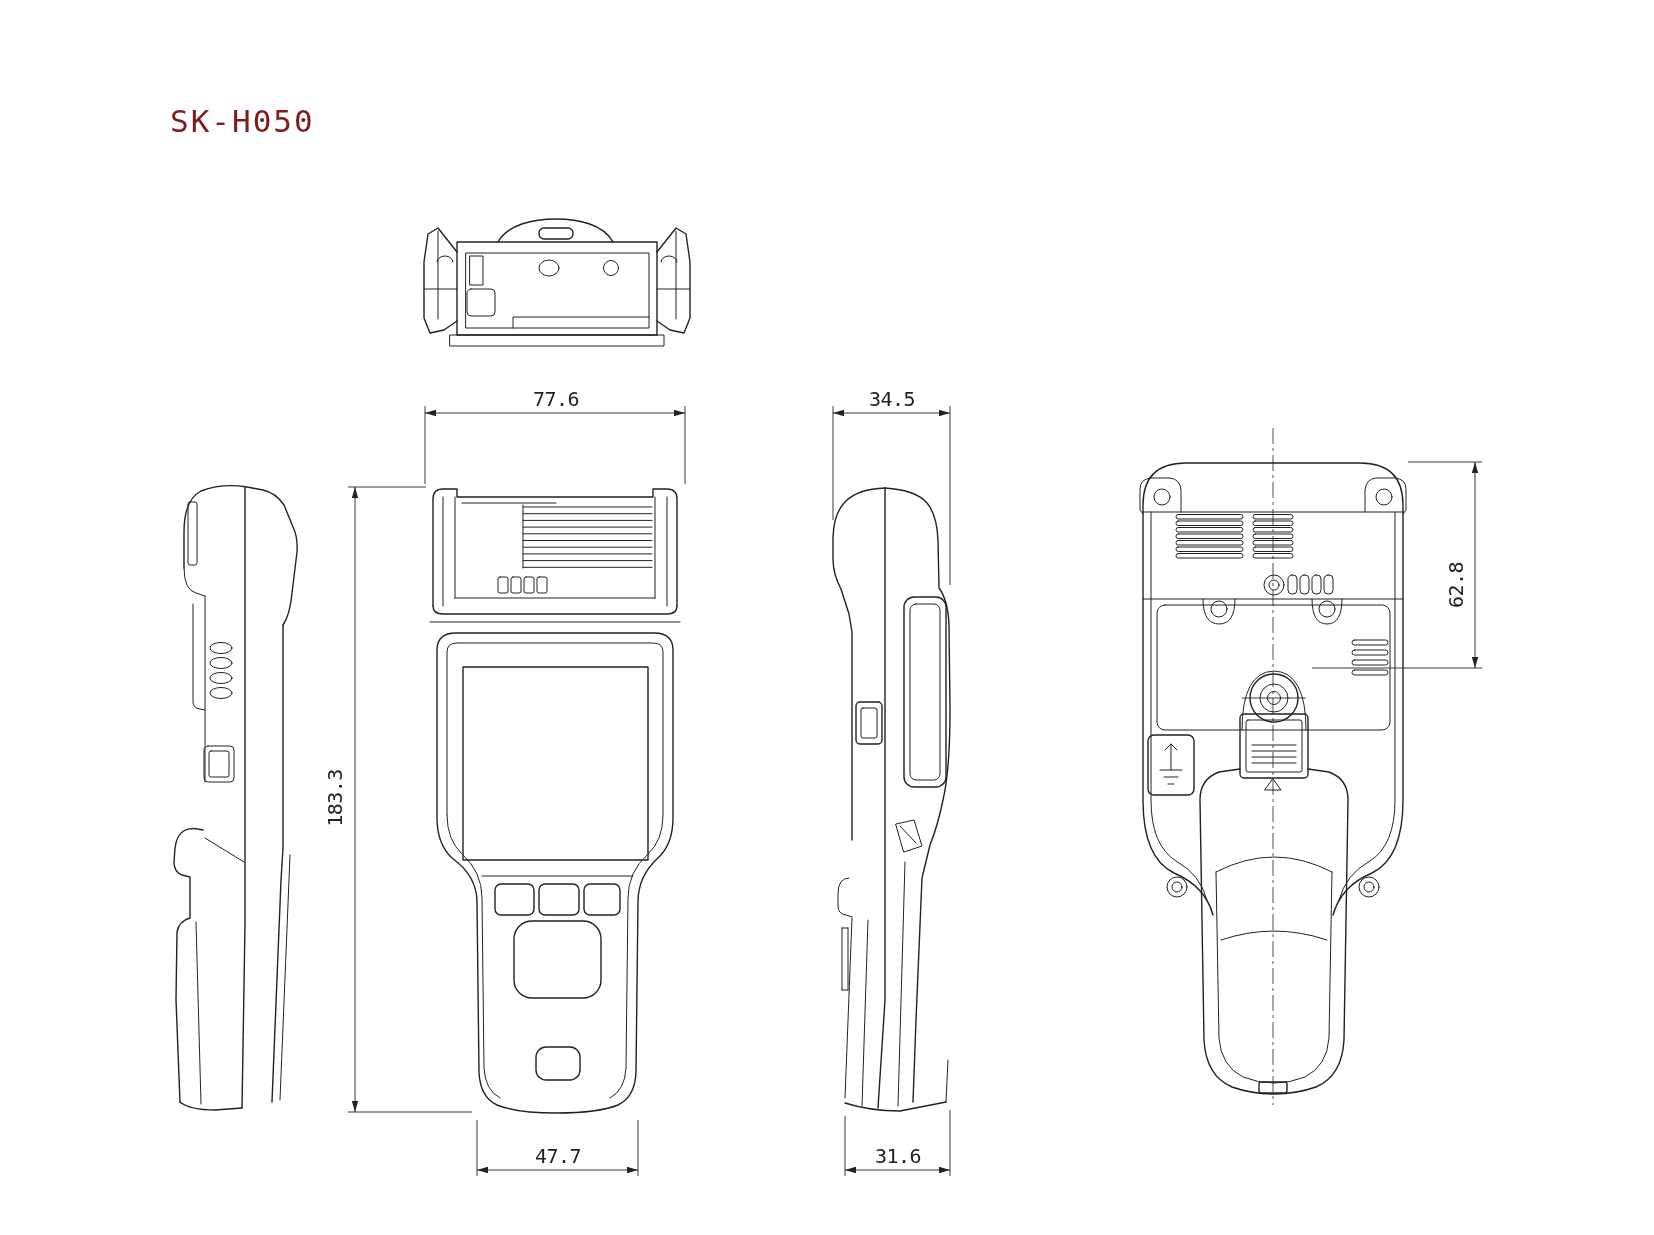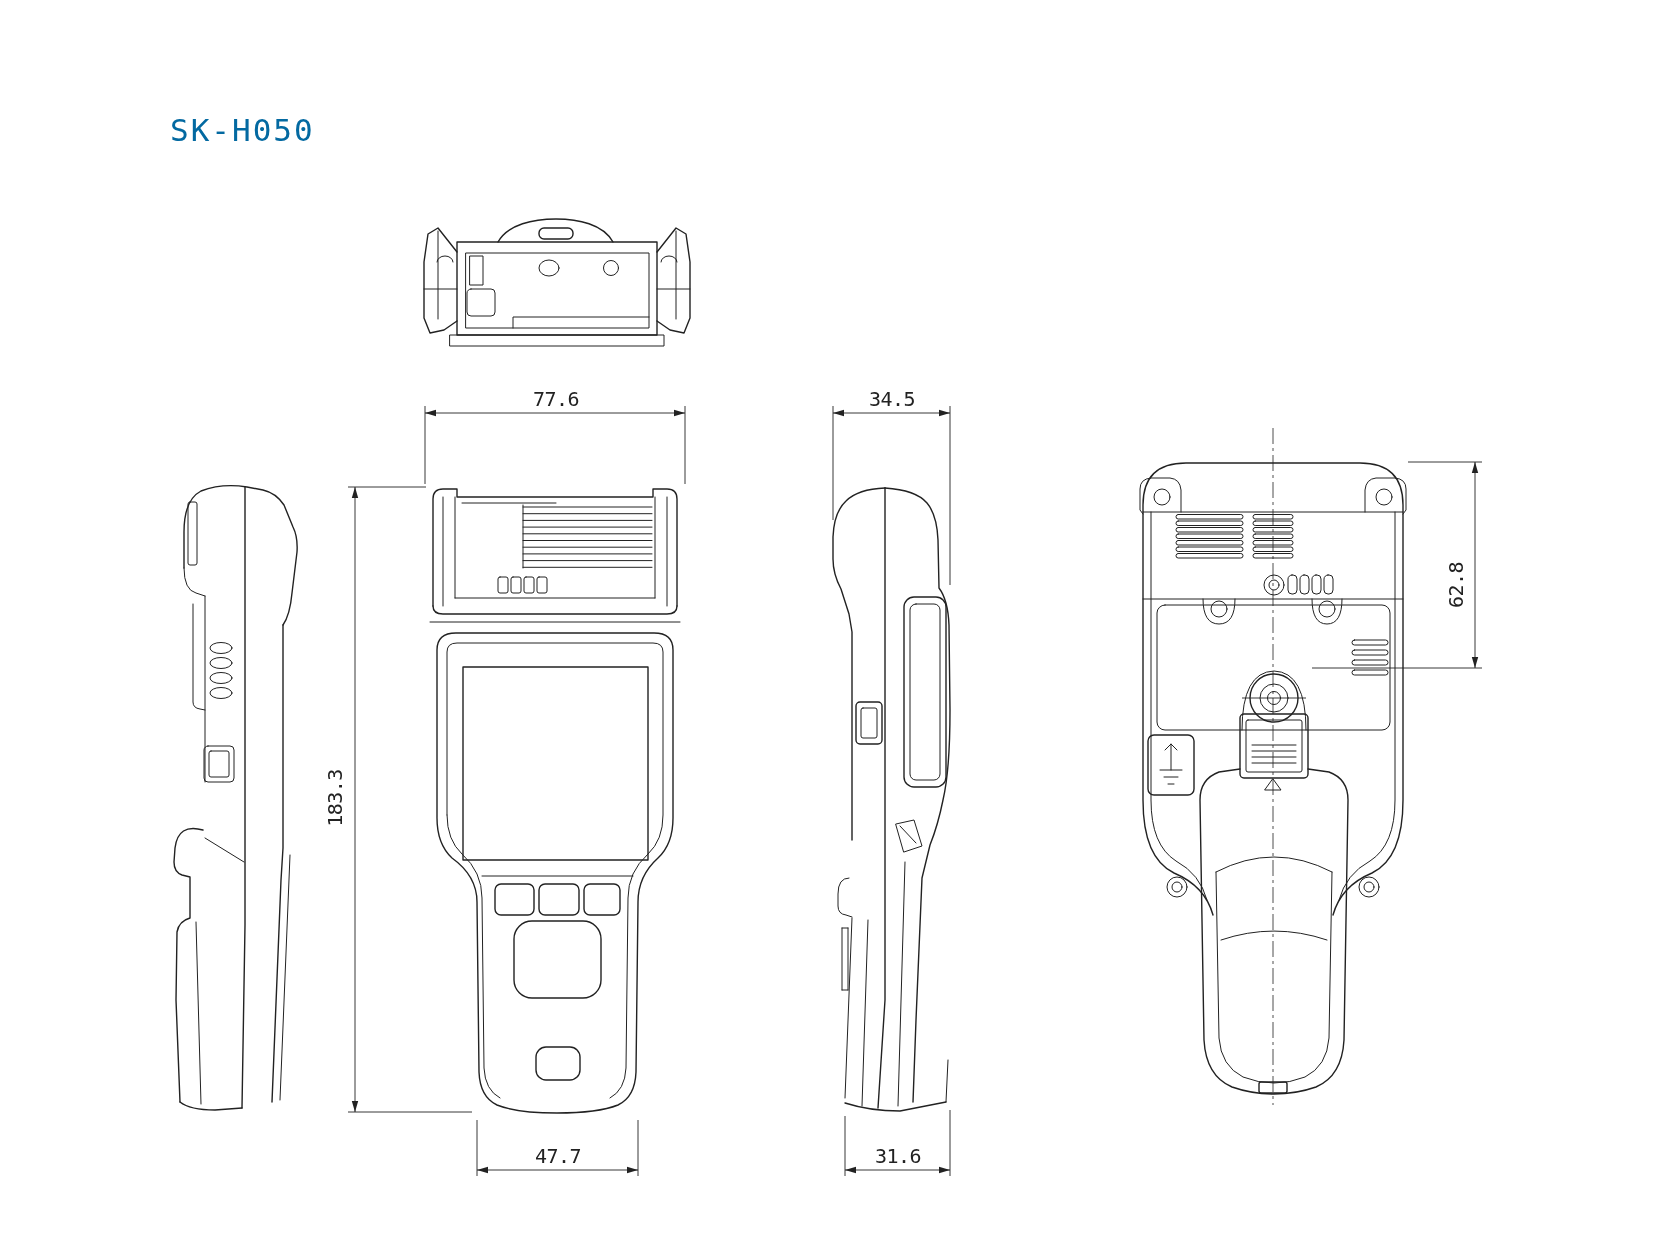--- a/index.html
+++ b/index.html
@@ -3,22 +3,22 @@
 <meta charset="utf-8">
 <style>
   html,body{margin:0;padding:0;}
   body{
     background:var(--bg-color,#ffffff);
     font-family:"DejaVu Sans Mono","Liberation Mono",monospace;
     width:1654px;height:1235px;overflow:hidden;
   }
   .canvas{position:relative;width:1654px;height:1235px;background:var(--bg-color,#ffffff);}
   .title{
-    position:absolute;left:170px;top:112px;
-    font-size:31px;letter-spacing:2px;color:#0369a1;font-weight:400;
+    position:absolute;left:170px;top:103px;
+    font-size:31px;letter-spacing:2px;color:#7f1d1d;font-weight:400;
     white-space:nowrap;
   }
   svg.drawing{position:absolute;left:0;top:0;color:var(--line-color,#222222);}
   .m{stroke:currentColor;stroke-width:1.4;fill:none;stroke-linecap:round;stroke-linejoin:round;}
   .s{stroke:currentColor;stroke-width:1;fill:none;stroke-linecap:round;stroke-linejoin:round;}
   .dim{stroke:currentColor;stroke-width:0.9;fill:none;}
   .cl{stroke:currentColor;stroke-width:0.8;fill:none;stroke-dasharray:16 4 3 4;}
   .arrow{fill:currentColor;stroke:none;}
   .dimtext{font-family:"DejaVu Sans Mono","Liberation Mono",monospace;font-size:20px;fill:#222;letter-spacing:-0.5px;}
 </style>

